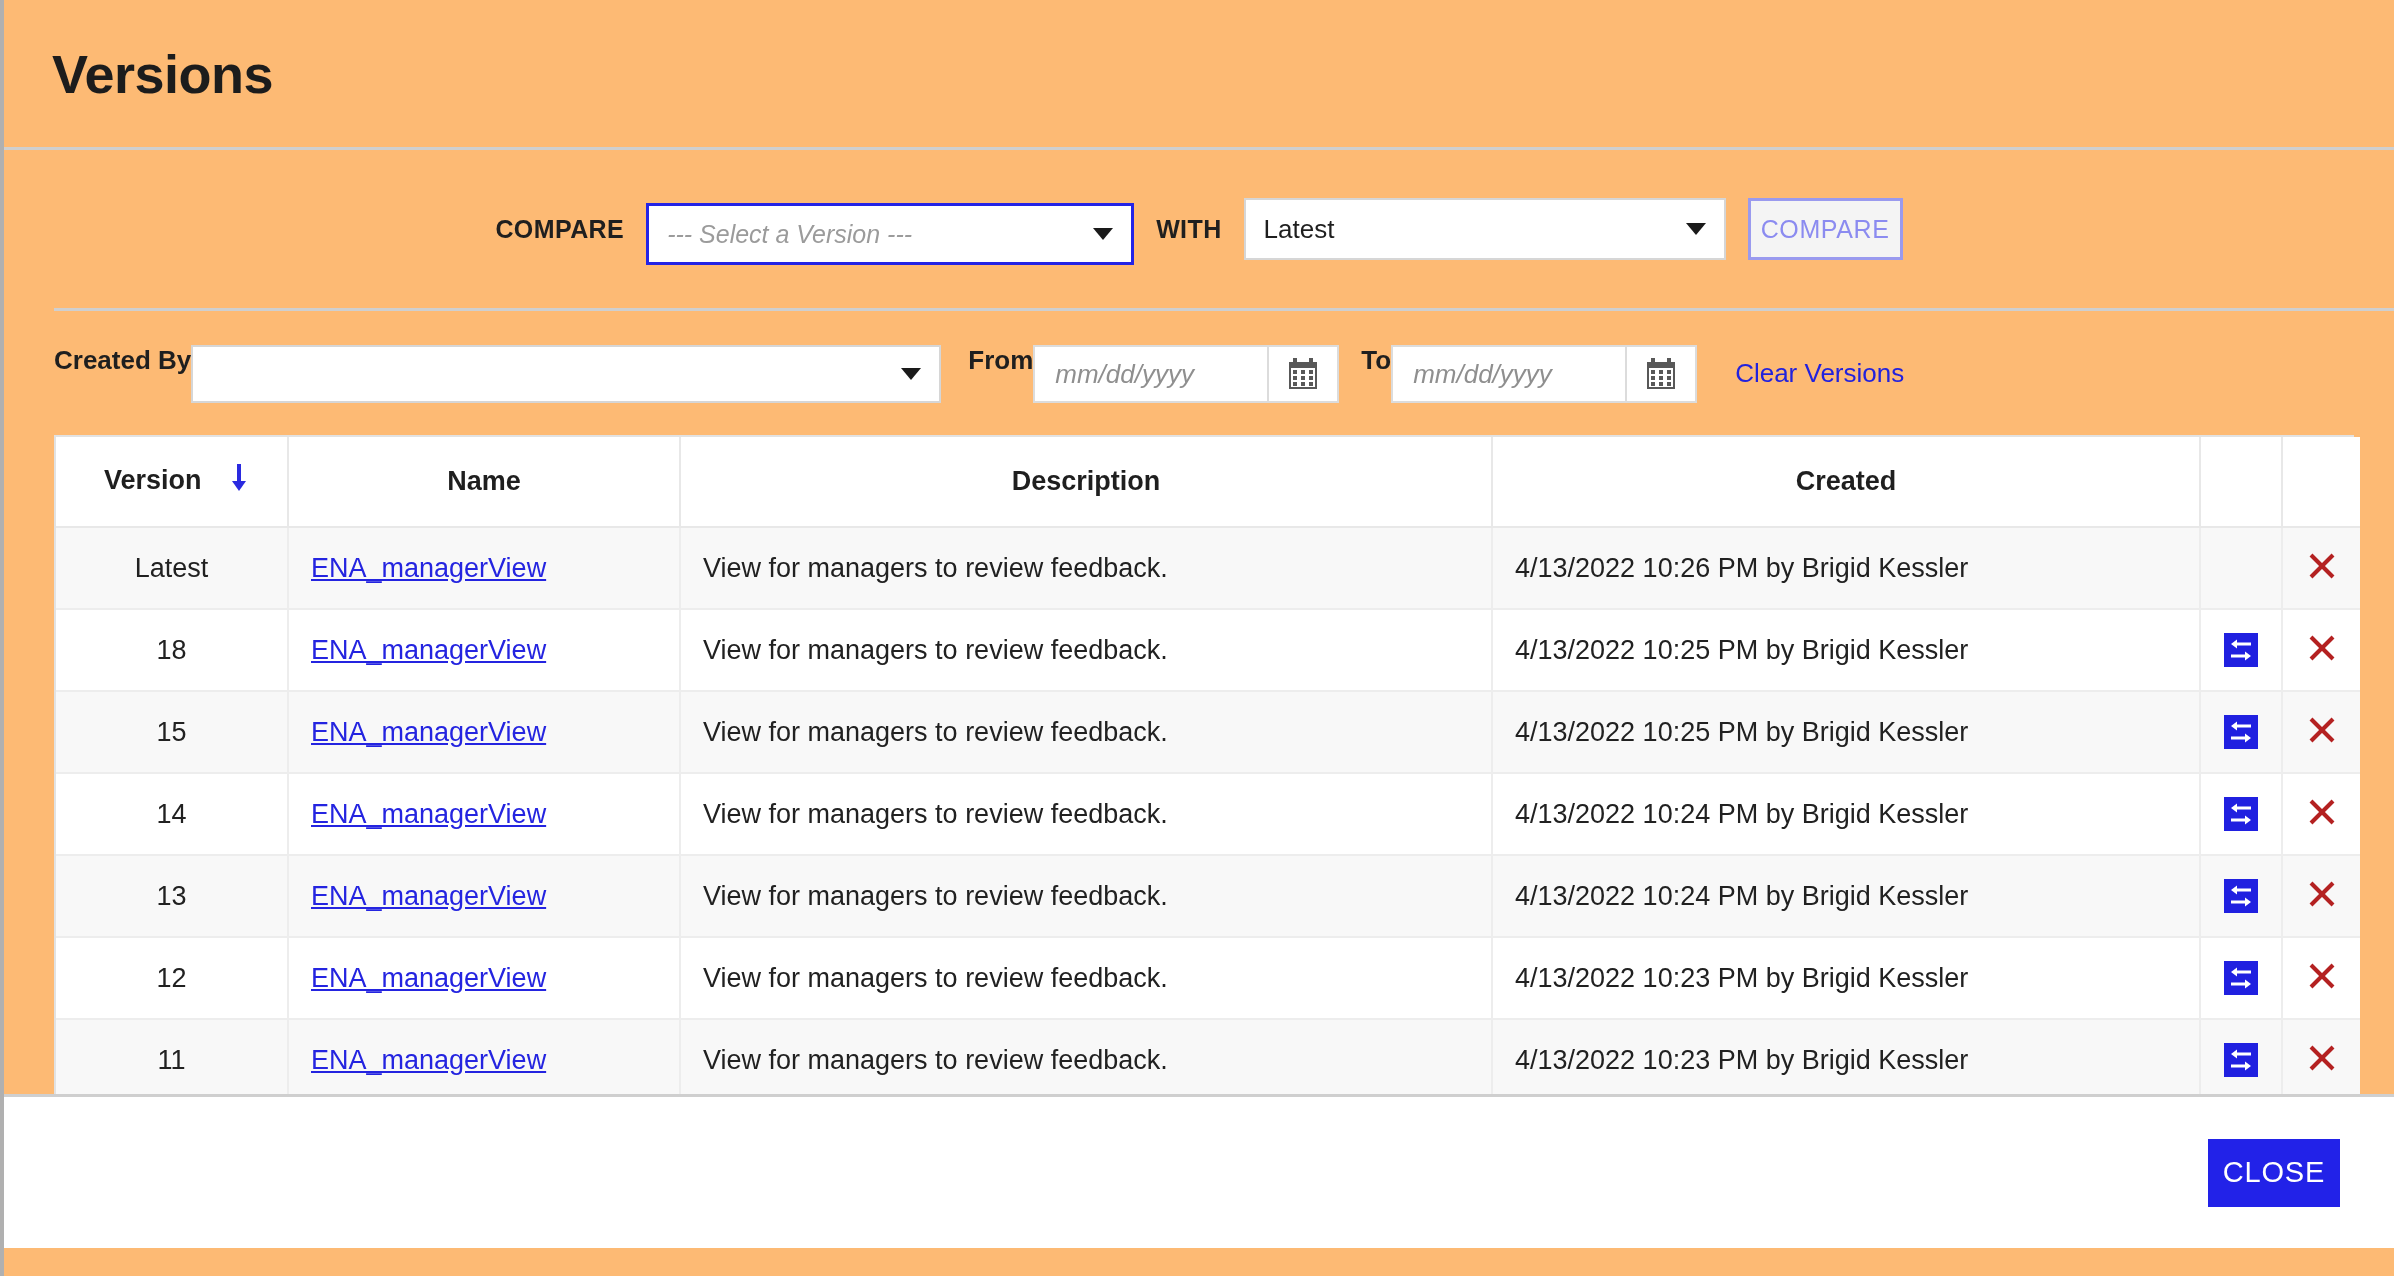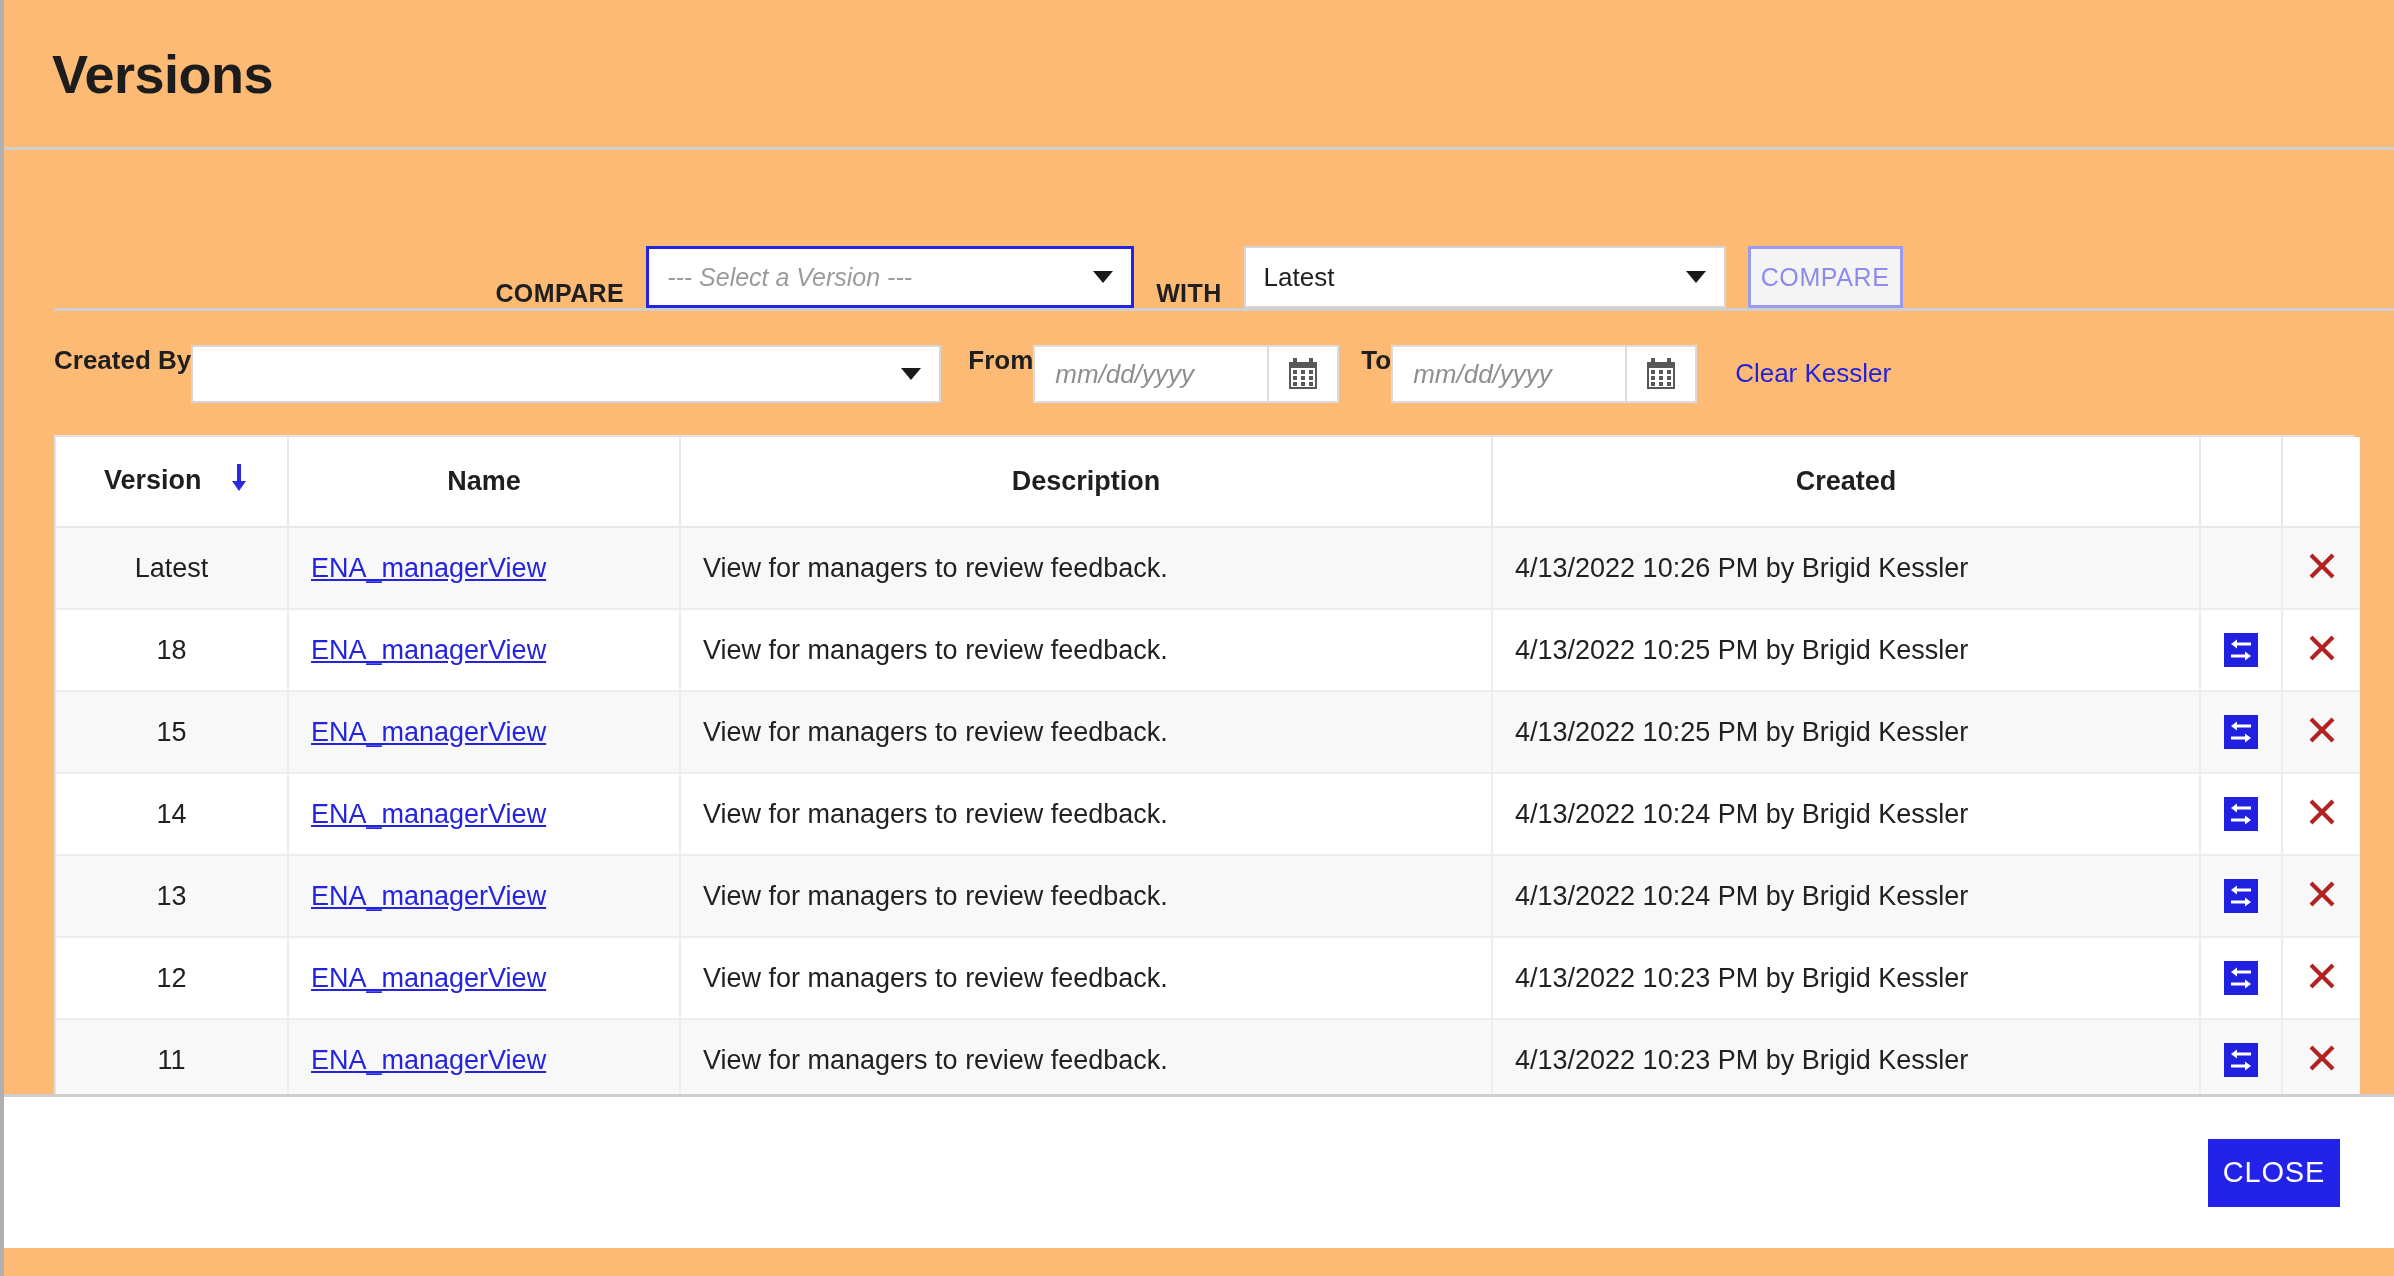--- a/index.html
+++ b/index.html
@@ -30,21 +30,21 @@
     font-weight: 700;
     color: #1c1c1c;
     letter-spacing: -0.5px;
     line-height: 1;
   }
 
   
   .compare-row {
     height: 158px;
     display: flex;
-    align-items: flex-end;
+    align-items: center;
     justify-content: center;
     gap: 0;
   }
   .compare-label {
     font-size: 25px;
     font-weight: 700;
     color: #1f1f1f;
     letter-spacing: 0.4px;
     margin-right: 22px;
   }
@@ -340,21 +340,21 @@
             <rect x="13" y="18" width="4" height="4" fill="#585858"></rect>
             <rect x="21" y="18" width="4" height="4" fill="#585858"></rect>
             <rect x="5" y="24" width="4" height="4" fill="#585858"></rect>
             <rect x="13" y="24" width="4" height="4" fill="#585858"></rect>
             <rect x="21" y="24" width="4" height="4" fill="#585858"></rect>
           </svg>
         </div>
       </div>
     </div>
 
-    <div class="clear-filters">Clear Kessler</div>
+    <div class="clear-filters">Clear Versions</div>
   </div>
 
   <div class="table-wrap">
     <table class="vtable">
       <colgroup>
         <col class="c-version">
           <col class="c-name">
           <col class="c-desc">
         <col class="c-created">
           <col class="c-restore">

